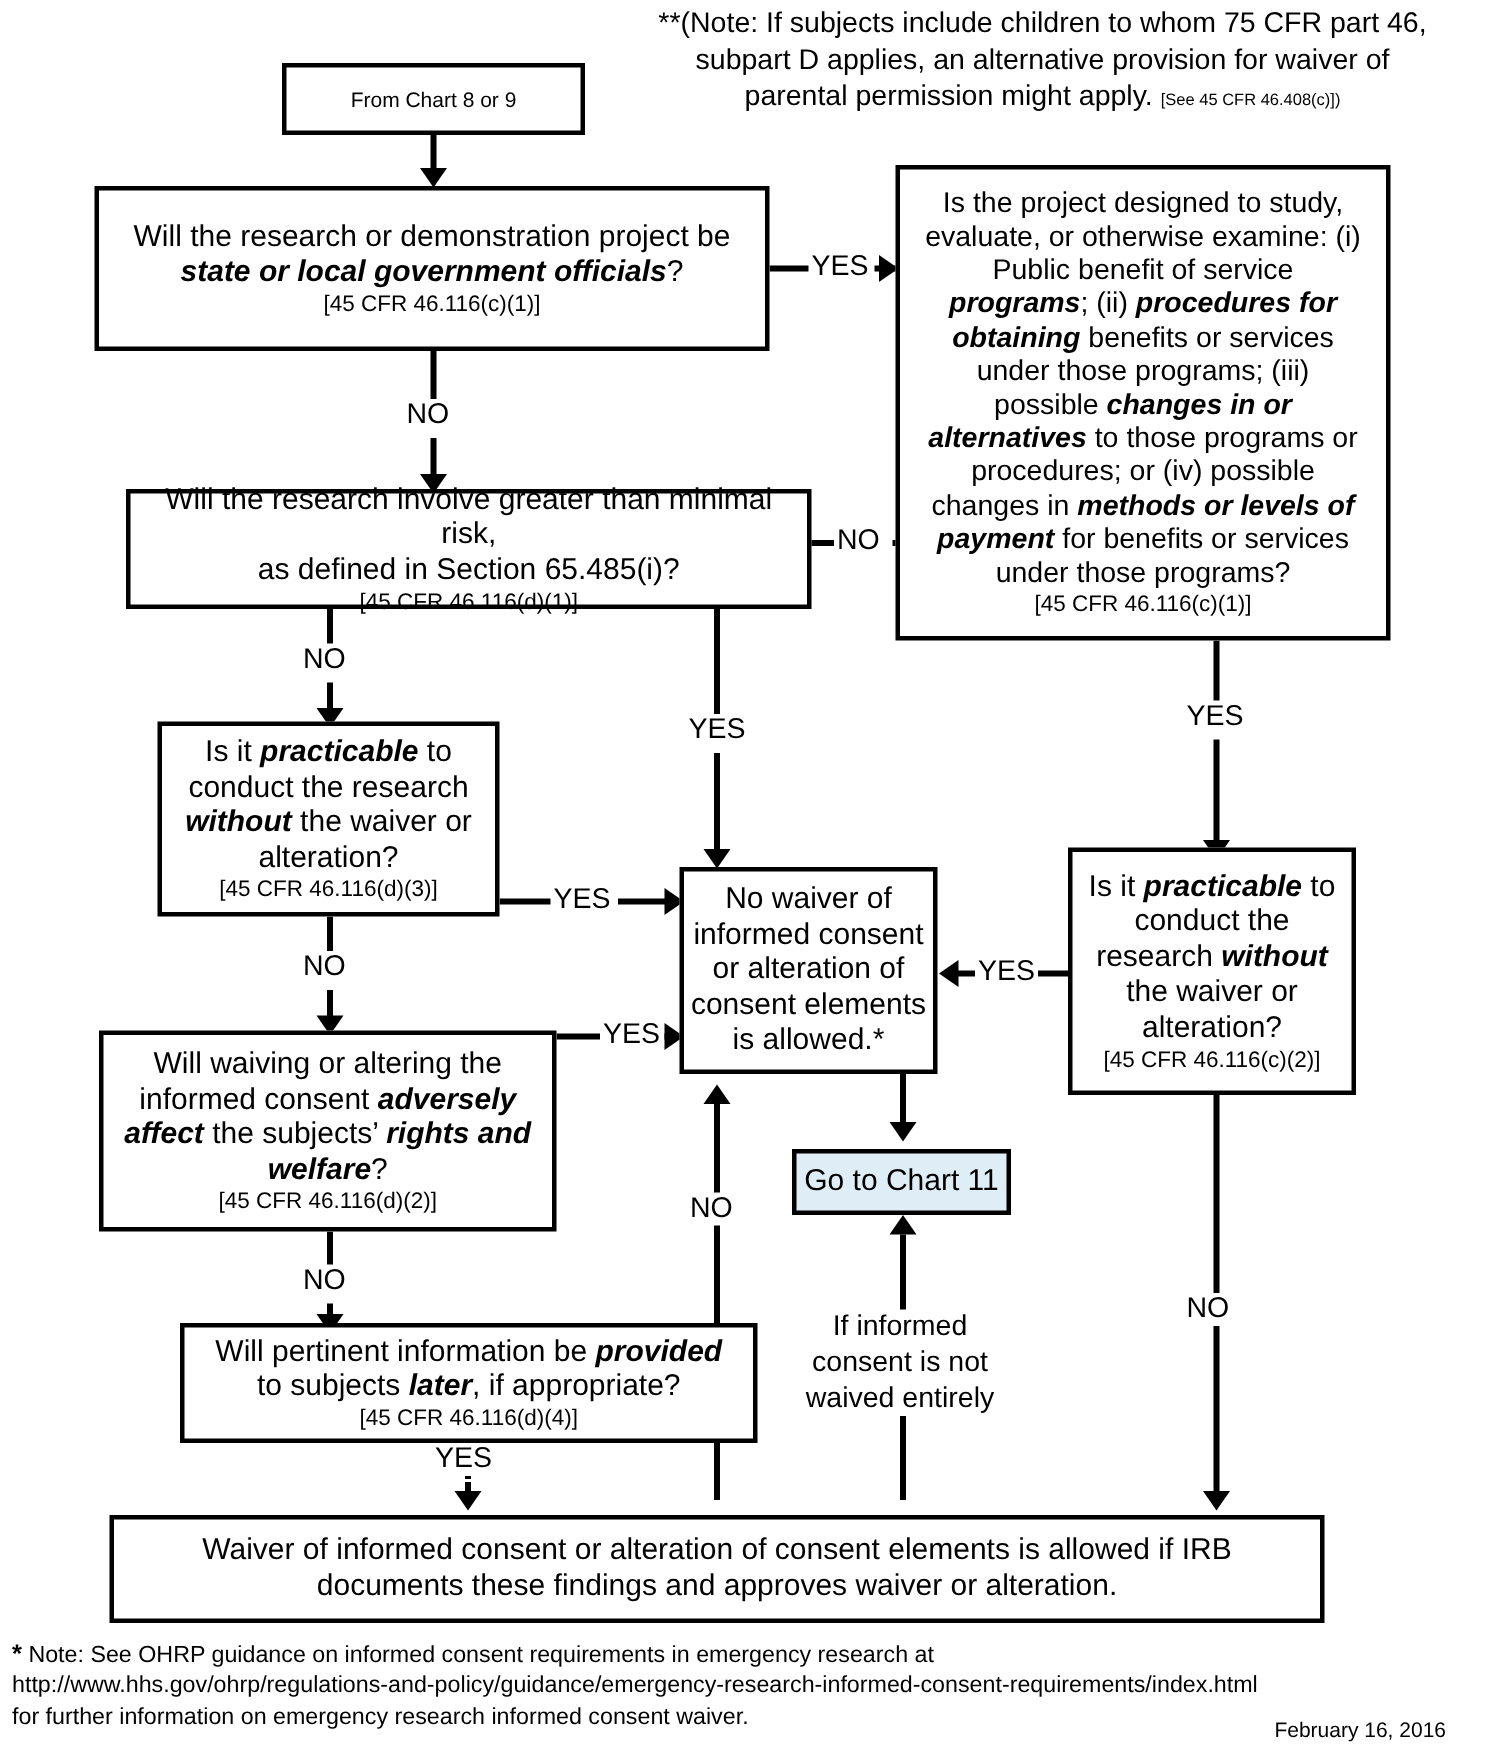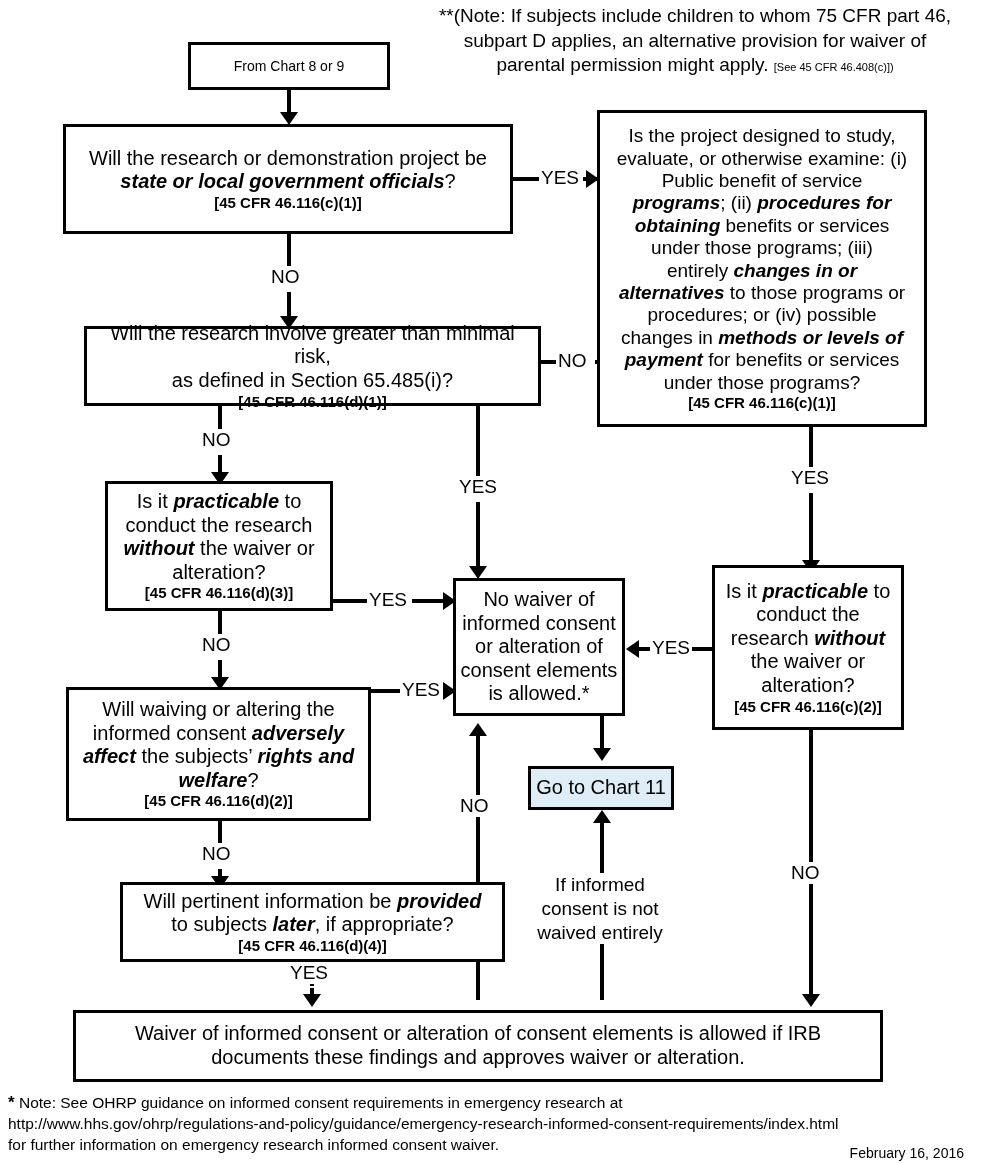--- a/index.html
+++ b/index.html
@@ -27,21 +27,21 @@
     display: flex;
     align-items: center;
     justify-content: center;
     text-align: center;
     line-height: 1.18;
     padding: 2px 4px;
     z-index: 5;
   }
   .box .inner { width: 100%; }
   .box.blue { background: #dfeef6; }
-  .cfr { font-size: 15px; font-weight: bold; }
+  .cfr { font-size: 15px; }
   b { font-weight: bold; font-style: italic; }
   
   .vline, .hline {
     position: absolute;
     background: #000000;
     z-index: 1;
   }
   .vline { width: 4px; }
   .hline { height: 4px; }
   
@@ -159,21 +159,21 @@
   <div class="arrow down" style="left:280px; top:316px;"></div>
 
   <div class="box" style="left:597px; top:110px; width:330px; height:317px; font-size:19px;">
     <div class="inner">
       <div>Is the project designed to study,</div>
       <div>evaluate, or otherwise examine: (i)</div>
       <div>Public benefit of service</div>
       <div><b>programs</b><span>; (ii) </span><b>procedures for</b></div>
       <div><b>obtaining</b><span> benefits or services</span></div>
       <div>under those programs; (iii)</div>
-      <div><span>entirely </span><b>changes in or</b></div>
+      <div><span>possible </span><b>changes in or</b></div>
       <div><b>alternatives</b><span> to those programs or</span></div>
       <div>procedures; or (iv) possible</div>
       <div><span>changes in </span><b>methods or levels of</b></div>
       <div><b>payment</b><span> for benefits or services</span></div>
       <div>under those programs?</div>
       <div class="cfr">[45 CFR 46.116(c)(1)]</div>
     </div>
   </div>
 
   <div class="vline" style="left:617px; top:360px; height:4px;"></div>

